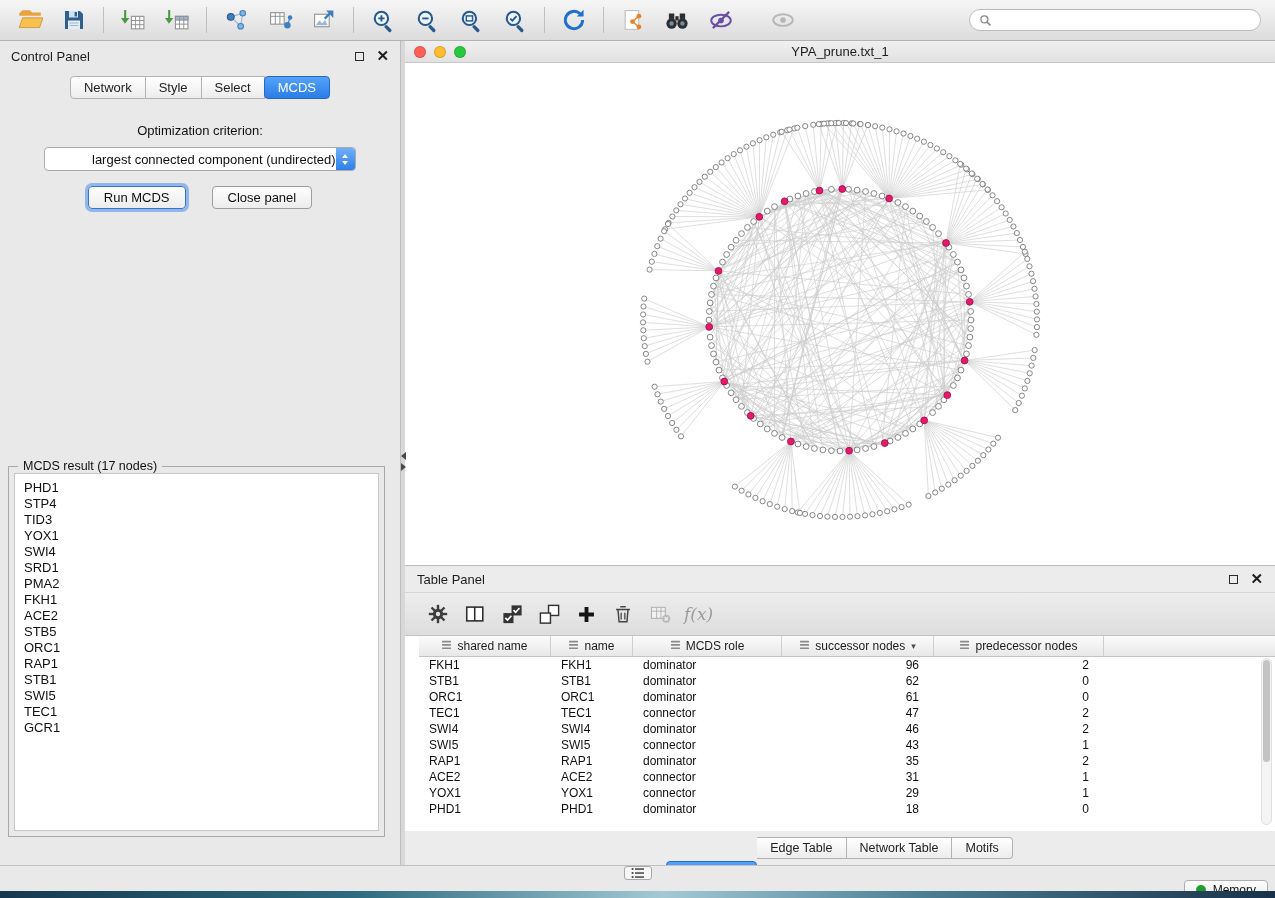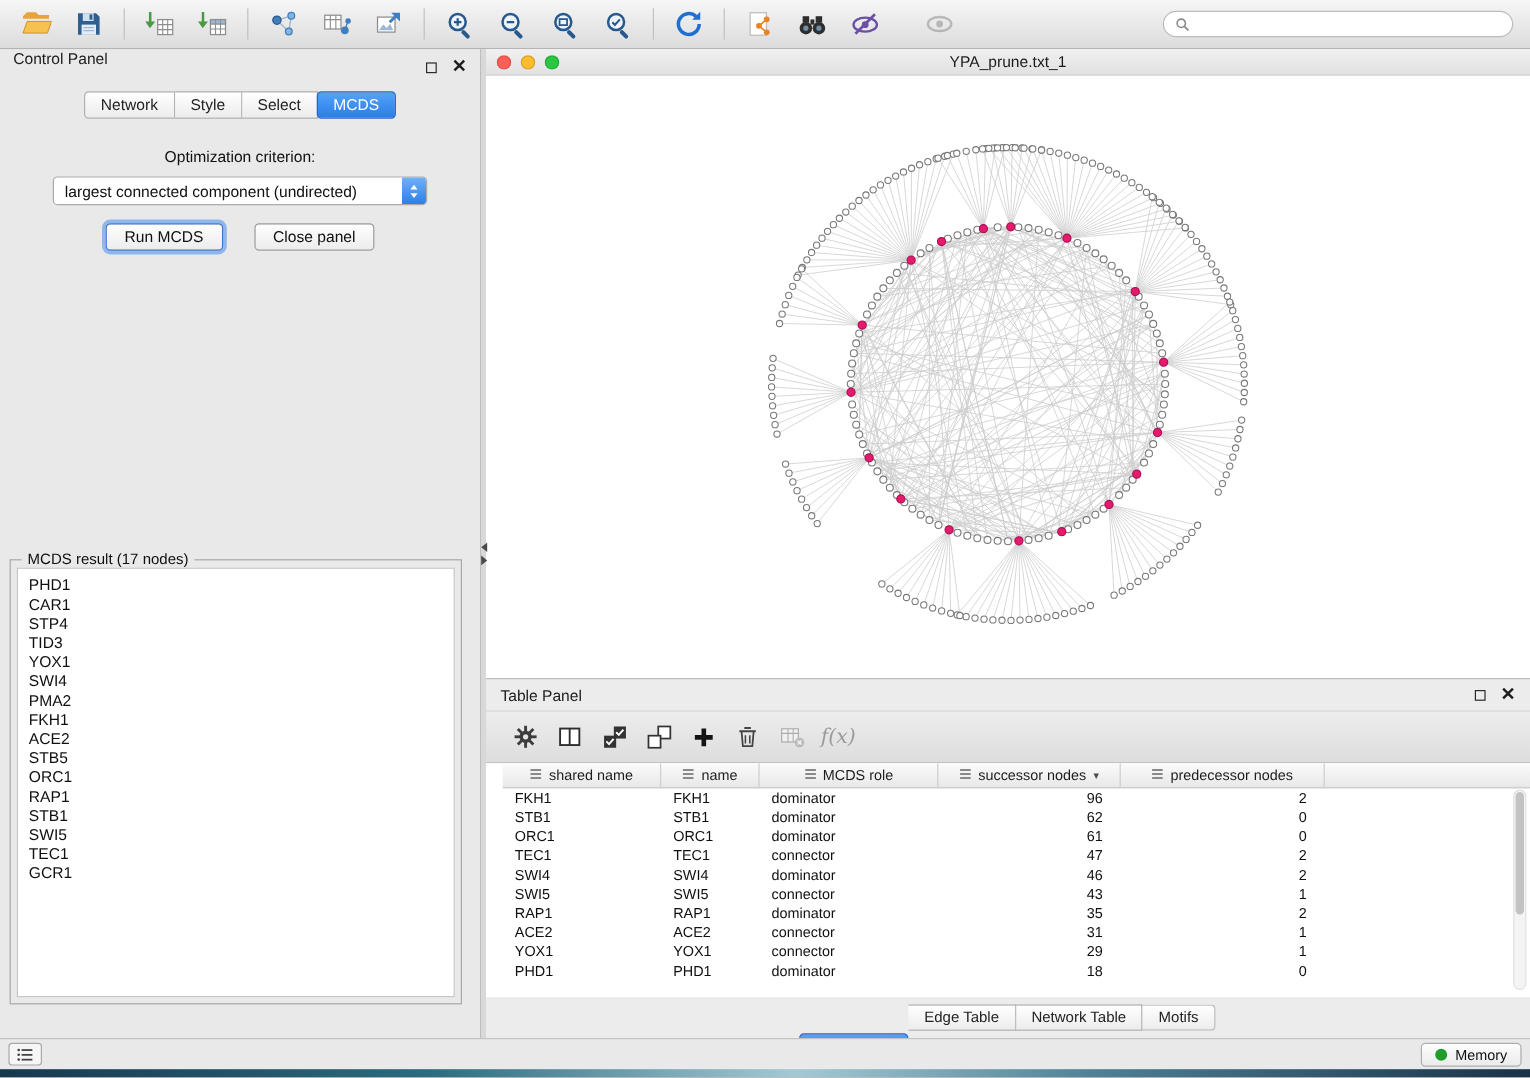--- a/index.html
+++ b/index.html
@@ -15,37 +15,37 @@
   .tsep { width:1px; height:26px; background:#c0c0c0; margin:0 5px; }
   .tgap { width:14px; }
   .spacer { flex:1; }
   .searchbox { width:292px; height:22px; border:1px solid #bcbcbc; border-radius:12px; background:#fff;
     display:flex; align-items:center; padding:0 9px; gap:5px; margin-right:4px; }
   .searchbox input { border:none; outline:none; flex:1; font-size:12px; background:transparent; font-family:inherit; }
 
   
   .control-panel { position:absolute; left:0; top:41px; width:401px; height:824px;
     background:#e9e9e9; border-right:1px solid #bdbdbd; }
-  .cp-header { height:30px; display:flex; padding:0 11px; }
+  .cp-header { height:30px; display:flex; align-items:center; padding:0 11px; }
   .panel-title { font-size:13px; color:#1d1d1d; flex:1; }
   .win-ctrls { display:flex; gap:12px; align-items:center; }
   .minimize-box { width:9px; height:9px; border:1.5px solid #2b2b2b; }
   .close-x { font-size:15px; font-weight:bold; color:#1d1d1d; line-height:10px; }
 
   .seg-tabs { display:flex; justify-content:center; margin-top:5px; }
   .seg-tab { font-size:13px; padding:3px 13px; background:linear-gradient(#ffffff,#ececec);
     border:1px solid #b2b2b2; border-left:none; color:#222; cursor:default; }
   .seg-tab:first-child { border-left:1px solid #b2b2b2; border-radius:4px 0 0 4px; }
   .seg-tab:last-child { border-radius:0 4px 4px 0; }
   .seg-tab.active { background:linear-gradient(#55a3f8,#2a7de8); color:#fff; border:1px solid #2567c6;
     border-radius:4px; margin-left:-1px; }
 
   .opt-label { text-align:center; font-size:13px; color:#101010; margin-top:24px; }
   .dropdown { margin:9px auto 0; width:312px; height:24px; background:#fff; border:1px solid #ababab;
-    border-radius:4px; display:flex; align-items:center; overflow:hidden; }
+    border-radius:4px; display:flex; align-items:center; overflow:hidden;padding-left:38px; }
   .dd-value { flex:1; font-size:13px; padding-left:9px; color:#101010; white-space:nowrap; }
   .dd-stepper { width:20px; height:24px; background:linear-gradient(#74b2f9,#2a7de8);
     display:flex; flex-direction:column; align-items:center; justify-content:center; }
   .dd-up { width:0; height:0; border-left:3.5px solid transparent; border-right:3.5px solid transparent;
     border-bottom:4.5px solid #fff; margin-bottom:3px; }
   .dd-down { width:0; height:0; border-left:3.5px solid transparent; border-right:3.5px solid transparent;
     border-top:4.5px solid #fff; }
 
   .btn-row { display:flex; justify-content:center; gap:26px; margin-top:15px; }
   .btn { font-size:13px; padding:3px 15px; background:linear-gradient(#fefefe,#ececec);
@@ -107,21 +107,21 @@
     justify-content:center; background:#ececec; }
   .bottom-tab { font-size:12.5px; padding:3px 13px; background:linear-gradient(#ffffff,#ececec);
     border:1px solid #b2b2b2; border-left:none; color:#222; }
   .bottom-tab:first-child { border-left:1px solid #b2b2b2; border-radius:4px 0 0 4px;margin-top:48px; }
   .bottom-tab:last-child { border-radius:0 4px 4px 0; }
   .bottom-tab.active { background:linear-gradient(#55a3f8,#2a7de8); color:#fff; border:1px solid #2567c6;
     border-radius:4px; margin-left:-1px; }
 
   
   .status-bar { position:absolute; left:0; top:865px; width:1275px; height:26px; background:#e9e9e9;
-    border-top:1px solid #c2c2c2; display:flex; align-items:center; padding:0 7px; }
+    border-top:1px solid #c2c2c2; display:flex; align-items:center; padding:0 7px;flex-direction:column; }
   .list-btn { width:28px; height:19px; border:1px solid #a8a8a8; border-radius:3px; background:#f6f6f6;
     display:flex; align-items:center; justify-content:center; padding:0; }
   .memory-btn { margin-left:auto; display:flex; align-items:center; gap:7px; border:1px solid #aeaeae;
     border-radius:4px; background:linear-gradient(#fdfdfd,#ebebeb); padding:2px 11px; font-size:12px;
     color:#101010; font-family:inherit; }
   .mem-dot { width:10px; height:10px; border-radius:50%; }
 
   .wallpaper { position:absolute; left:0; top:891px; width:1275px; height:7px;
     background:linear-gradient(90deg,#16384f,#2d6b80 28%,#a3c9d5 52%,#4d7f95 72%,#18324a); }
 </style>
@@ -296,25 +296,25 @@
 
     <div class="btn-row">
       <button class="btn focused">Run MCDS</button>
       <button class="btn">Close panel</button>
     </div>
 
     <div class="mcds-box">
       <span class="mcds-legend">MCDS result (17 nodes)</span>
       <div class="mcds-list">
           <div class="mcds-item">PHD1</div>
-          <div class="mcds-item">CAR1</div>
           <div class="mcds-item">STP4</div>
           <div class="mcds-item">TID3</div>
           <div class="mcds-item">YOX1</div>
           <div class="mcds-item">SWI4</div>
+          <div class="mcds-item">SRD1</div>
           <div class="mcds-item">PMA2</div>
           <div class="mcds-item">FKH1</div>
           <div class="mcds-item">ACE2</div>
           <div class="mcds-item">STB5</div>
           <div class="mcds-item">ORC1</div>
           <div class="mcds-item">RAP1</div>
           <div class="mcds-item">STB1</div>
           <div class="mcds-item">SWI5</div>
           <div class="mcds-item">TEC1</div>
           <div class="mcds-item">GCR1</div>

